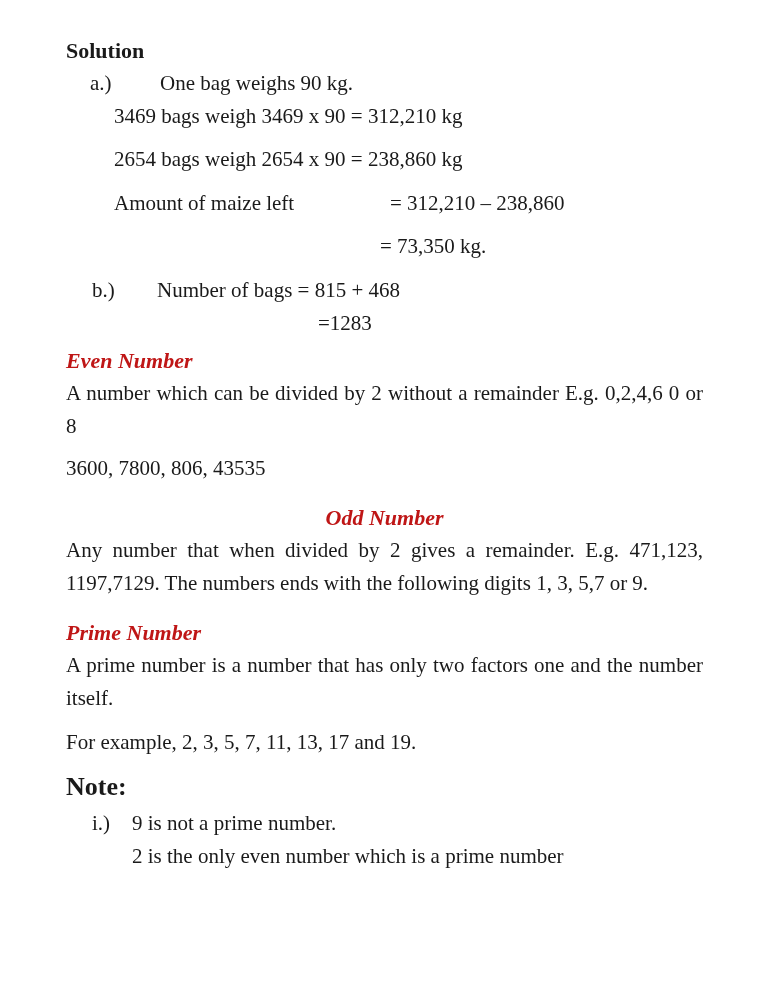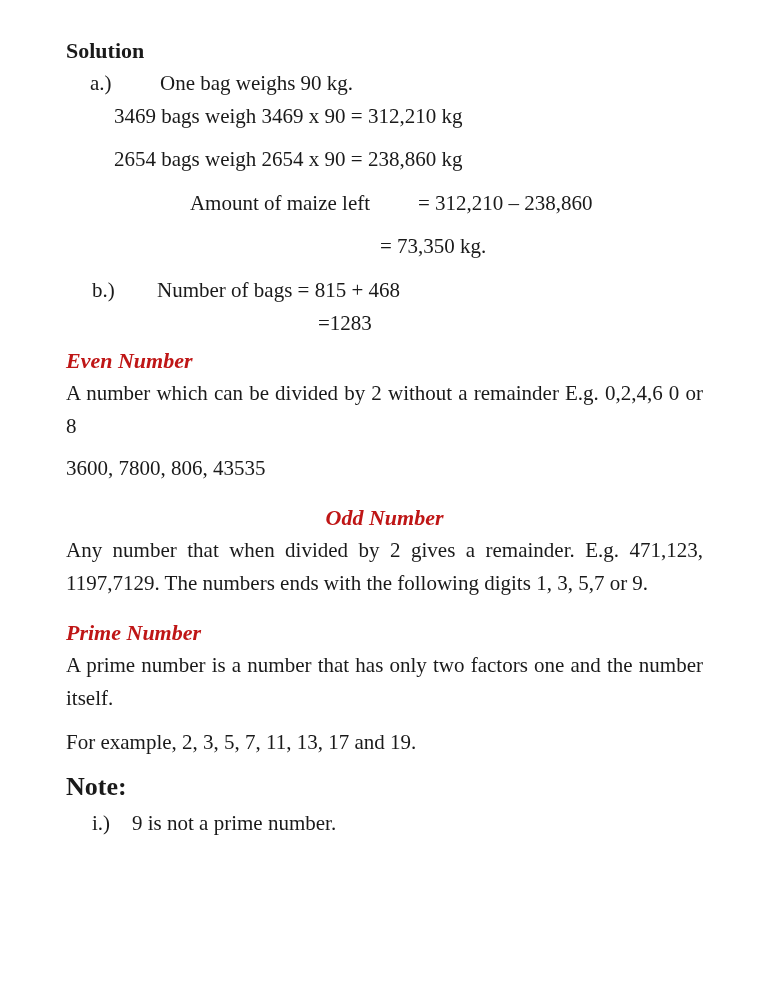--- a/index.html
+++ b/index.html
@@ -35,21 +35,21 @@
     font-weight: bold;
     color: var(--heading-red, #c00000);
     font-style: italic;
   }
   .row { display: flex; line-height: 33px; }
   
   .row-part-a { margin-left: 24px; }
   .row-part-a .lbl { width: 70px; flex: none; }
   .row-calc { margin-left: 48px; }
   .row-calc-2 { margin-top: 10px; }
-  .row-maize { margin-left: 76px; margin-top: 11px; text-align: center; }
+  .row-maize { margin-left: 48px; margin-top: 11px; }
   .row-maize .lbl { width: 276px; flex: none; font-weight: normal; }
   .row-maize-result { margin-left: 314px; margin-top: 10px; }
   
   .row-part-b { margin-left: 26px; margin-top: 11px; }
   .row-part-b .lbl { width: 65px; flex: none; }
   .row-b-result { margin-left: 252px; }
   
   .even-heading { margin-top: 4px; }
   .even-examples { margin-top: 9px; }
   .odd-heading { margin-top: 16px; text-align: center; }
@@ -101,14 +101,15 @@
   <div class="para">A prime number is a number that has only two factors one and the number itself.</div>
   <div class="line prime-examples">For example, 2, 3, 5, 7, 11, 13, 17 and 19.</div>
 
   <div class="note-heading">Note:</div>
 
   <div class="row row-note-item">
     <span class="lbl">i.)</span>
     <span>9 is not a prime number.</span>
   </div>
 
+  <div class="line note-item-line2">2 is the only even number which is a prime number</div>
 
 </div>
 
 </body></html>

